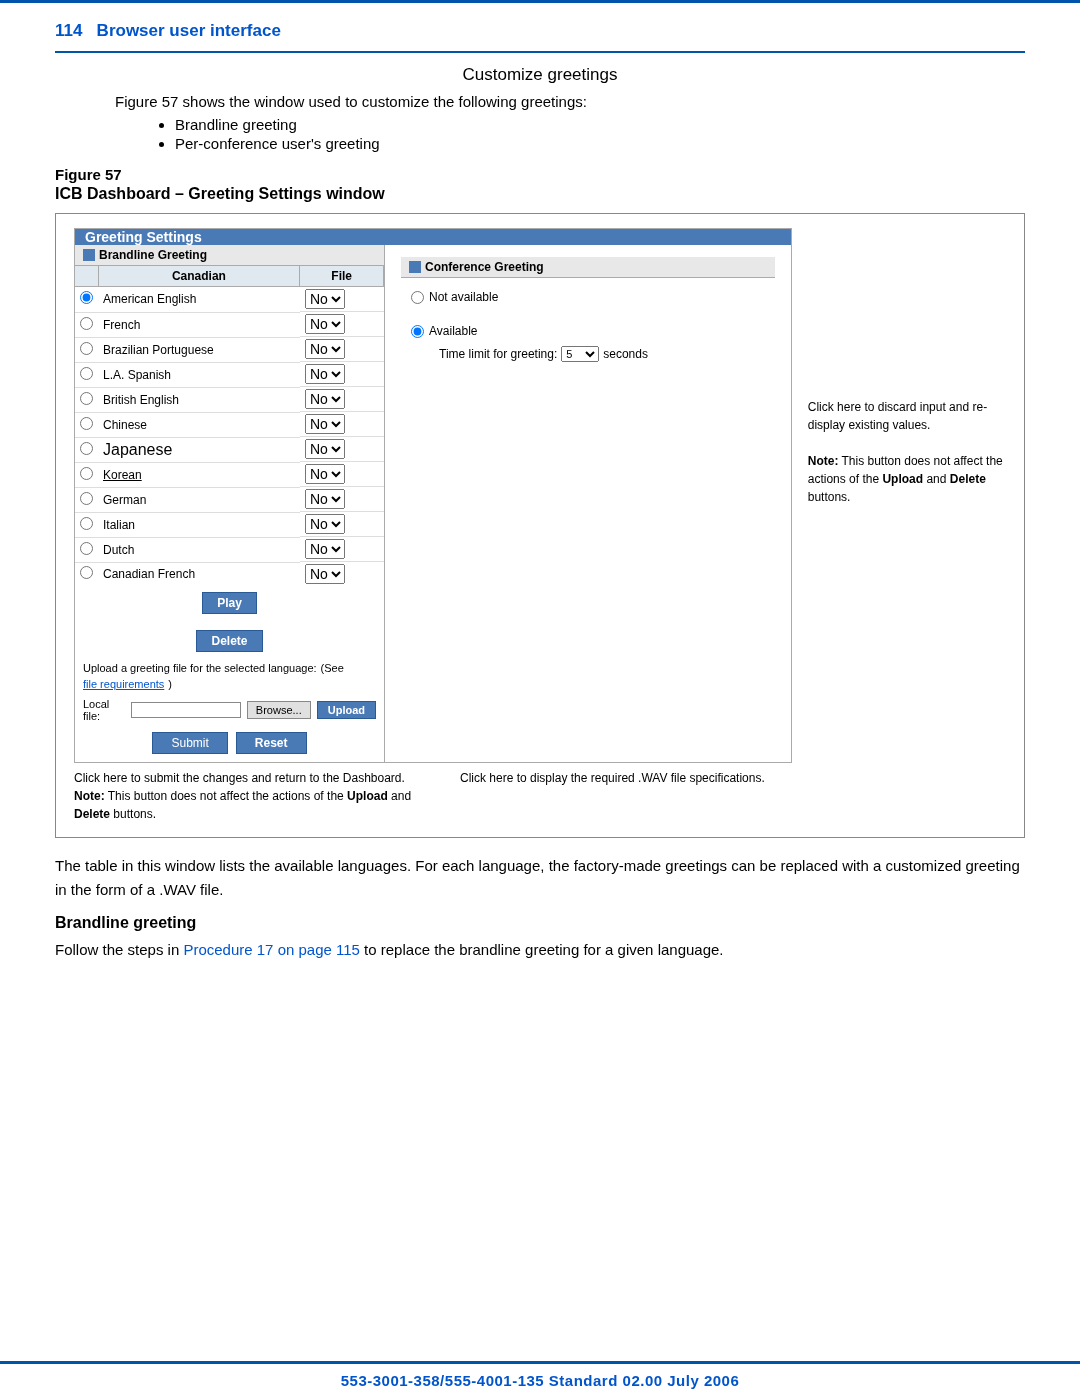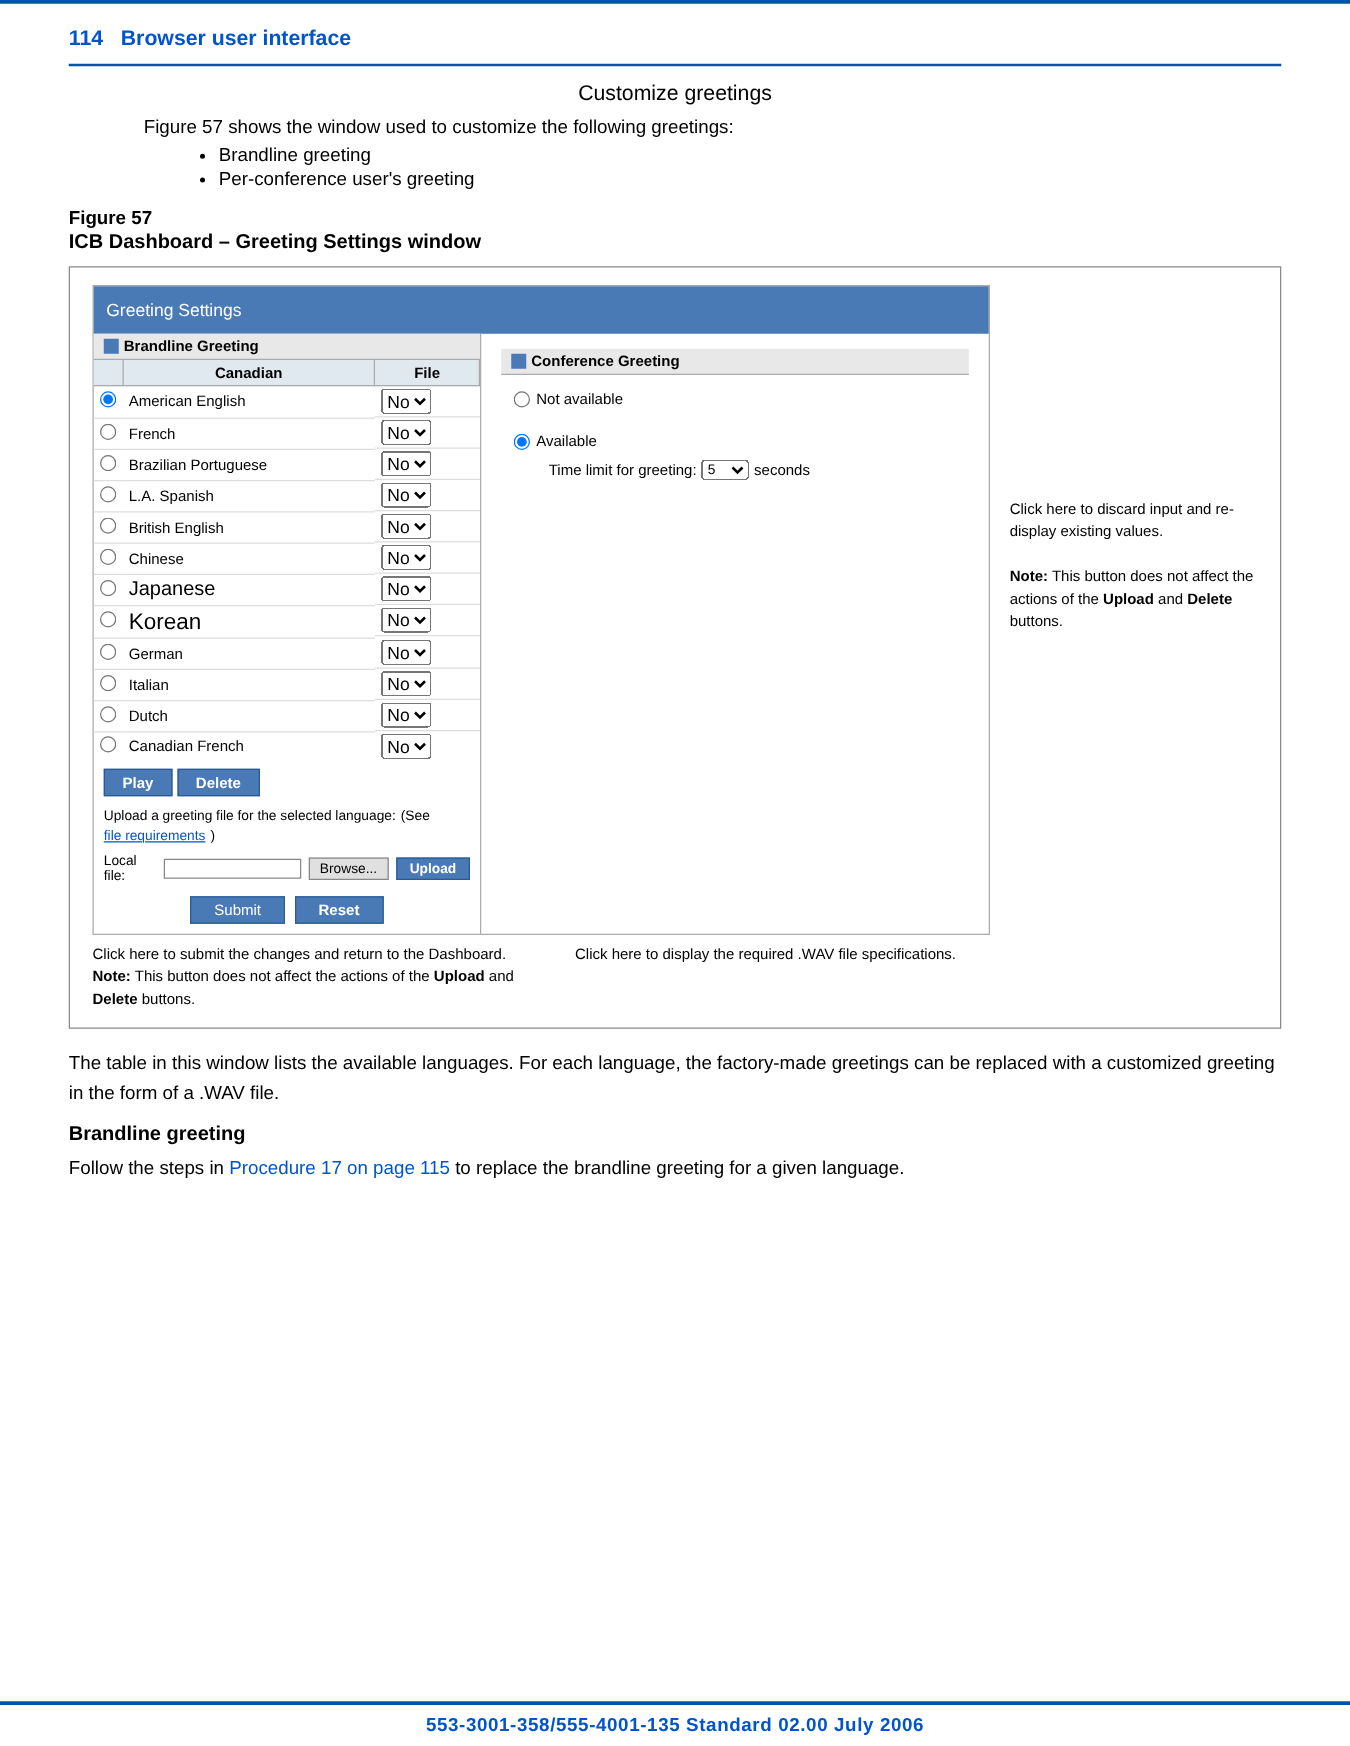--- a/index.html
+++ b/index.html
@@ -88,23 +88,23 @@
     .greeting-settings-panel {
       border: 1px solid #aaa;
       background: #fff;
       width: 760px;
       margin: 0 auto;
       font-size: 13px;
     }
     .gs-title-bar {
       background: #4a7ab5;
       color: #fff;
-      font-weight: normal;
+      font-weight: bold;
       font-size: 14px;
-      padding: 11px 10px;
+      padding: 0 10px;
     }
     .gs-body {
       display: flex;
       flex-direction: row;
     }
     .gs-left {
       flex: 0 0 310px;
       border-right: 1px solid #aaa;
       padding: 0;
     }
@@ -189,21 +189,22 @@
     .conf-time-row select {
       width: 38px;
       font-size: 11px;
       margin: 0 4px;
     }
     
     .gs-btn-row {
       display: flex;
       align-items: center;
       padding: 6px 8px;
-      gap: 4px;
+      gap: 16px;
+      flex-direction: column;
     }
     .gs-btn {
       background: #4a7ab5;
       color: #fff;
       border: 1px solid #2a5a95;
       padding: 3px 14px;
       font-size: 12px;
       cursor: pointer;
       font-weight: bold;
     }
@@ -430,21 +431,21 @@
                       </tr>
                       <tr>
                         <td class="radio-col"><input type="radio" name="language_select" style=""></td>
                         <td style="font-size: 16px;">Japanese</td>
                         <td style="display: flex; align-items: center;">
                           <select class="file-select"><option>No</option></select>
                         </td>
                       </tr>
                       <tr>
                         <td class="radio-col"><input type="radio" name="language_select" style=""></td>
-                        <td style="font-size: 18px;">Korean</td>
+                        <td style="font-size: 12px; text-decoration: underline;">Korean</td>
                         <td style="display: flex; align-items: center;">
                           <select class="file-select"><option>No</option></select>
                         </td>
                       </tr>
                       <tr>
                         <td class="radio-col"><input type="radio" name="language_select" style=""></td>
                         <td style="font-size: 12px;">German</td>
                         <td style="display: flex; align-items: center;">
                           <select class="file-select"><option>No</option></select>
                         </td>

